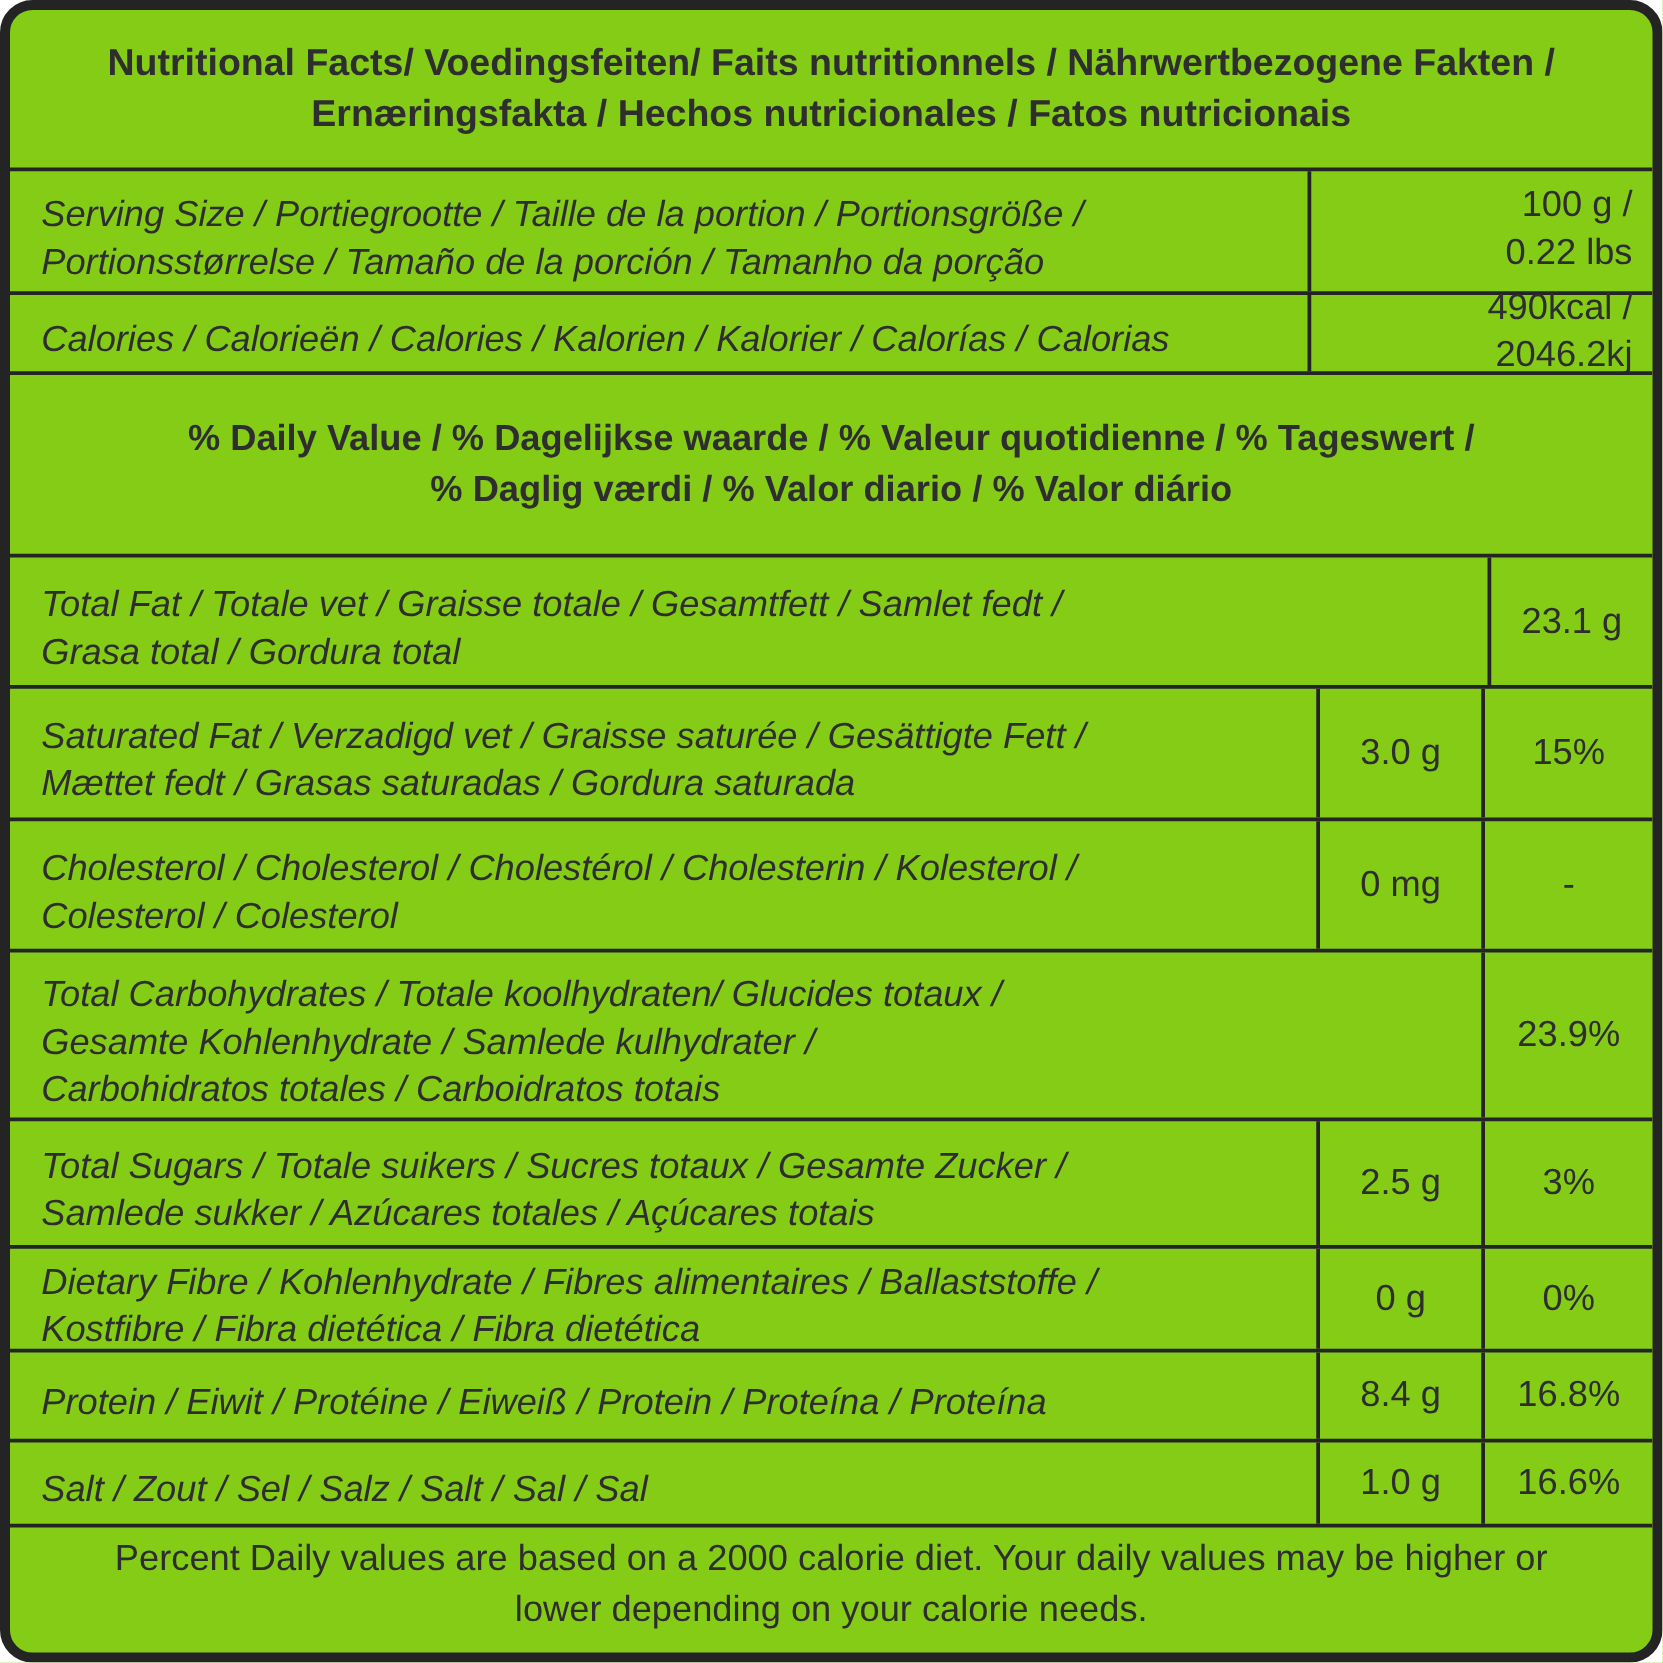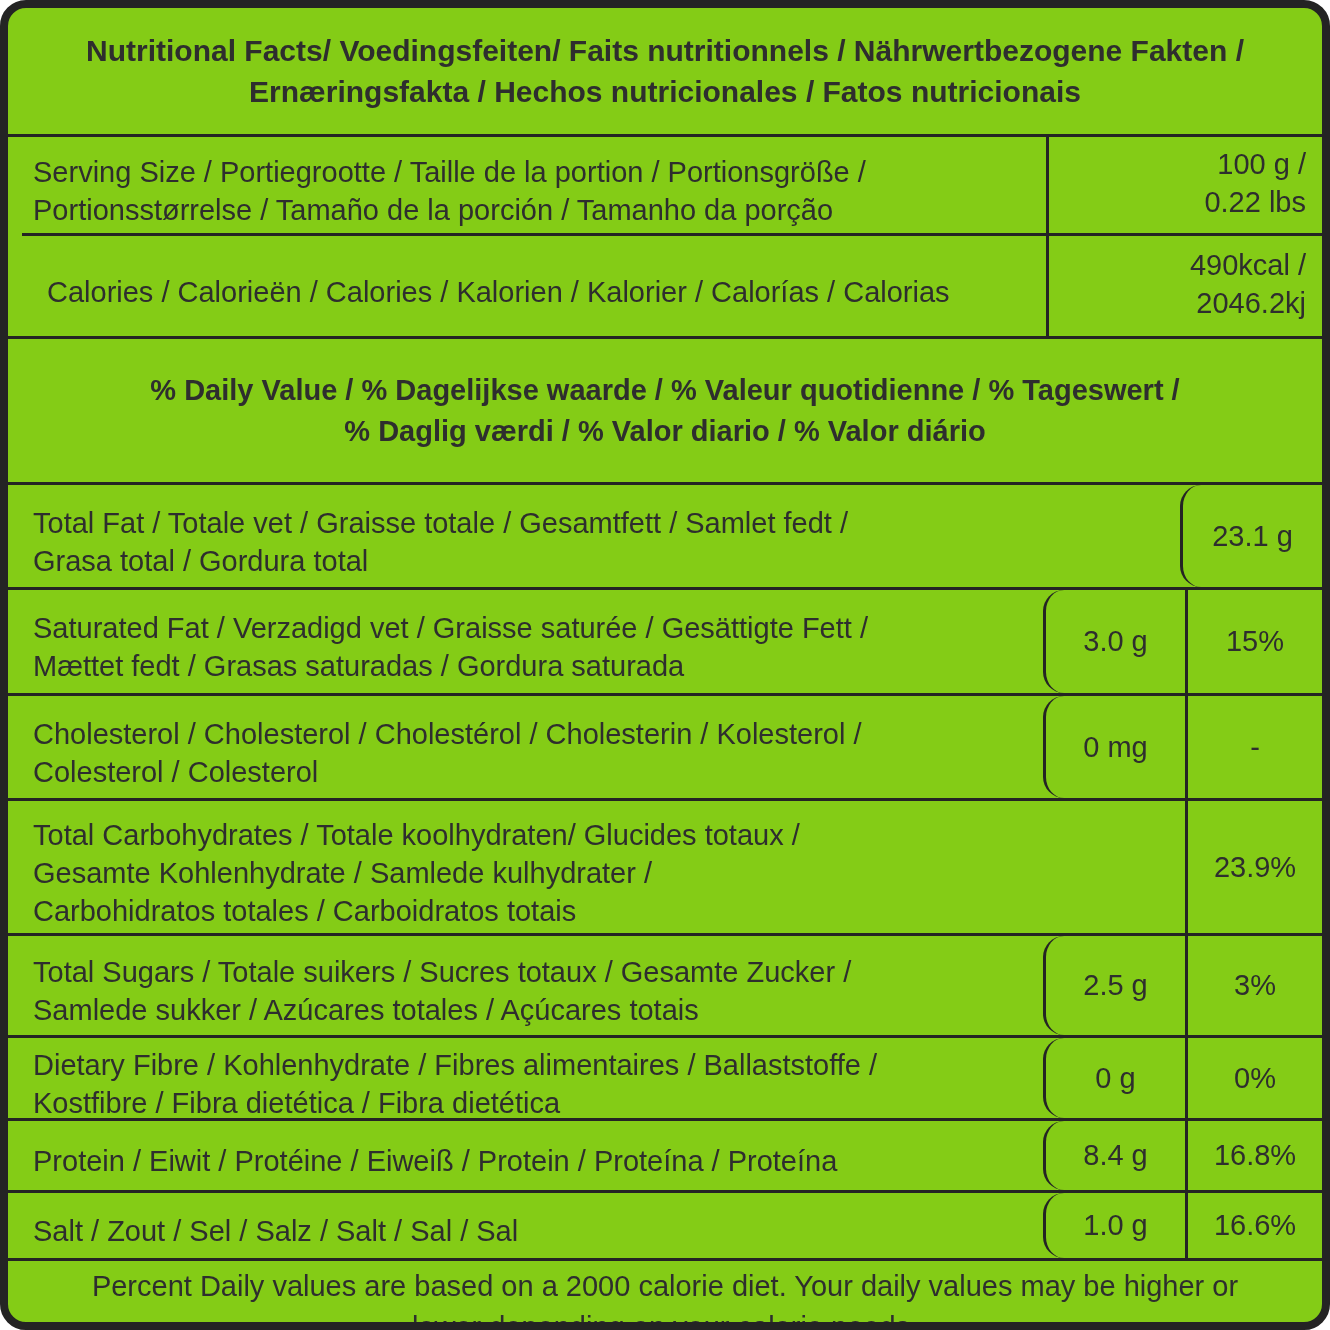--- a/index.html
+++ b/index.html
@@ -58,58 +58,58 @@
   }
 
   .cell-label {
     flex: 1;
     display: flex;
     align-items: center;
     padding: 17px 18px 6px 25px;
     font-size: 29px;
     line-height: 38px;
     white-space: pre-line;
+    font-style: italic;
   }
   .cell-value {
     box-sizing: border-box;
     width: 276px;
     border-left: 3px solid #242424;
     display: flex;
     align-items: center;
     justify-content: flex-end;
     text-align: right;
     padding: 4px 16px 8px 8px;
     font-size: 29px;
     line-height: 38px;
     white-space: pre-line;
   }
   .cell-amount {
     box-sizing: border-box;
-    width: 142px;
+    width: 132px;
     border-left: 3px solid #242424;
     display: flex;
     align-items: center;
     justify-content: center;
     text-align: center;
     font-size: 29px;
-    border-radius: 21px;
   }
   .cell-percent {
     box-sizing: border-box;
     width: 137px;
     border-left: 3px solid #242424;
     display: flex;
     align-items: center;
     justify-content: center;
     text-align: center;
     font-size: 29px;
   }
 
   .serving-row  { height: 99px; }
-  .calories-row { height: 103px; margin-left: 14px; }
+  .calories-row { height: 64px; }
   .row-total-fat           { height: 105px; }
   .row-saturated-fat       { height: 106px; }
   .row-cholesterol         { height: 105px; }
   .row-total-carbohydrates { height: 135px; }
   .row-total-sugars        { height: 102px; }
   .row-dietary-fibre       { height: 83px; }
   .row-protein             { height: 72px; }
   .row-salt                { height: 68px; }
 </style>
 </head>

